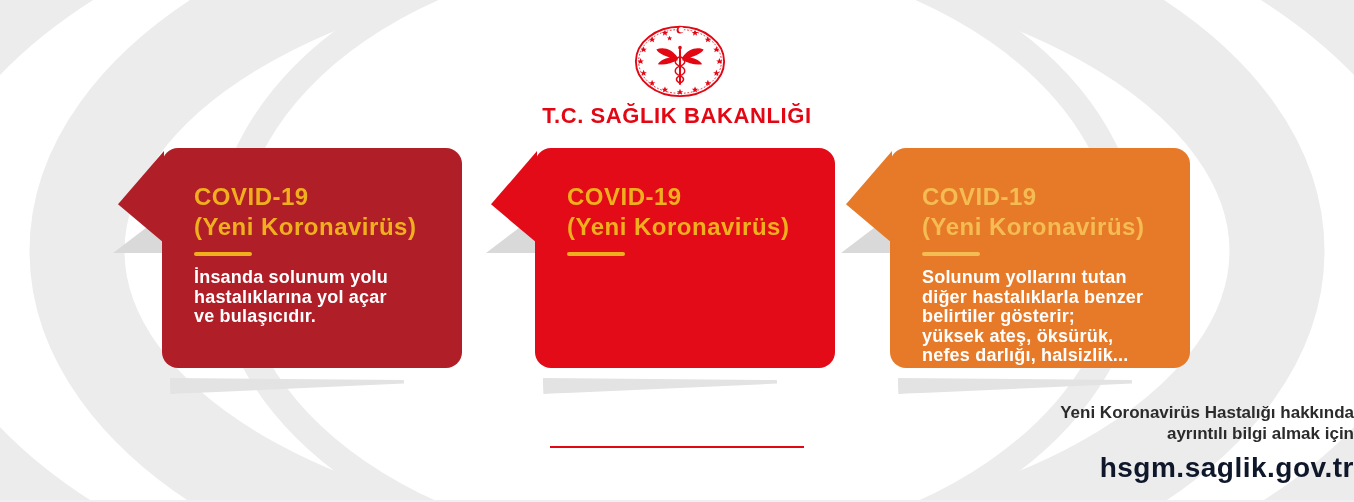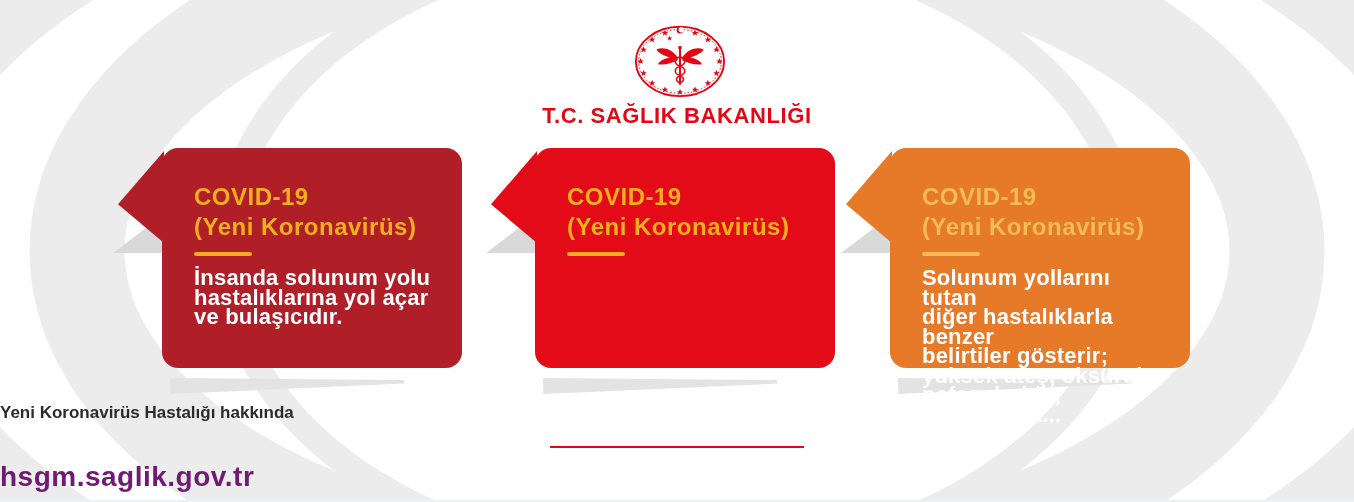--- a/index.html
+++ b/index.html
@@ -20,29 +20,29 @@
   .card-tail{position:absolute;left:-44px;top:3px;width:46px;height:92px;z-index:1;
     clip-path:polygon(100% 0,0 58%,100% 100%);}
   .tail-shadow{position:absolute;left:-49px;top:67px;width:50px;height:38px;background:#d9d9d9;
     clip-path:polygon(0 100%,100% 0,100% 100%);z-index:0;}
   .card-wedge{position:absolute;left:8px;bottom:-24px;width:234px;height:16px;background:#e3e3e3;
     clip-path:polygon(0 0,100% 38%,100% 60%,0 100%);transform:rotate(-1deg);z-index:0;}
   .card-inner{position:relative;padding:34px 26px 0 32px;z-index:3;}
   .card-title{font-size:24px;line-height:30px;font-weight:bold;letter-spacing:0.5px;}
   .card-title span{display:block;}
   .card-rule{width:58px;height:4px;margin:10px 0 12px 0;border-radius:2px;}
-  .card-body{font-size:22px;line-height:19.5px;font-weight:bold;color:#ffffff;
+  .card-body{font-size:18px;line-height:19.5px;font-weight:bold;color:#ffffff;
     letter-spacing:0.2px;white-space:pre-line;}
 
   
-  .footer-info{position:absolute;left:0;top:402px;width:1354px;text-align:left;
+  .footer-info{position:absolute;left:0;top:402px;width:1354px;text-align:right;
     font-size:17px;line-height:21px;font-weight:bold;color:#2b2b2b;}
   .footer-rule{position:absolute;left:550px;top:446px;width:254px;height:2px;background:#e30613;}
-  .footer-url{position:absolute;left:0;top:452px;width:1354px;text-align:left;
-    font-size:28px;font-weight:bold;color:#701a75;letter-spacing:0.5px;cursor:pointer;margin-top:9px;}
+  .footer-url{position:absolute;left:0;top:452px;width:1354px;text-align:right;
+    font-size:28px;font-weight:bold;color:#0f172a;letter-spacing:0.5px;cursor:pointer;}
   .bottom-edge{position:absolute;left:0;bottom:0;width:1354px;height:2px;background:#eef1f3;}
 </style>
 </head>
 <body>
 
 <div id="banner">
 
   <svg id="rings" viewBox="0 0 1354 502" xmlns="http://www.w3.org/2000/svg" aria-hidden="true">
     <ellipse cx="677" cy="251" rx="800" ry="440" fill="none" stroke="#ececec" stroke-width="85"></ellipse>
     <ellipse cx="677" cy="251" rx="600" ry="330" fill="none" stroke="#ececec" stroke-width="95"></ellipse>
@@ -133,24 +133,25 @@
       <div class="card-inner">
         <div class="card-title" style="color: rgb(244, 188, 82);">
           <span>COVID-19</span>
           <span>(Yeni Koronavirüs)</span>
         </div>
         <div class="card-rule" style="background: rgb(244, 188, 82);"></div>
         <div class="card-body">Solunum yollarını tutan
 diğer hastalıklarla benzer
 belirtiler gösterir;
 yüksek ateş, öksürük,
-nefes darlığı, korunmada...</div>
+nefes darlığı, halsizlik...</div>
       </div>
     </div>
   </div>
 
   <div class="footer-info">
     <div>Yeni Koronavirüs Hastalığı hakkında</div>
+    <div>ayrıntılı bilgi almak için</div>
   </div>
   <div class="footer-rule"></div>
   <div class="footer-url">hsgm.saglik.gov.tr</div>
   <div class="bottom-edge"></div>
 </div>
 
 </body></html>

